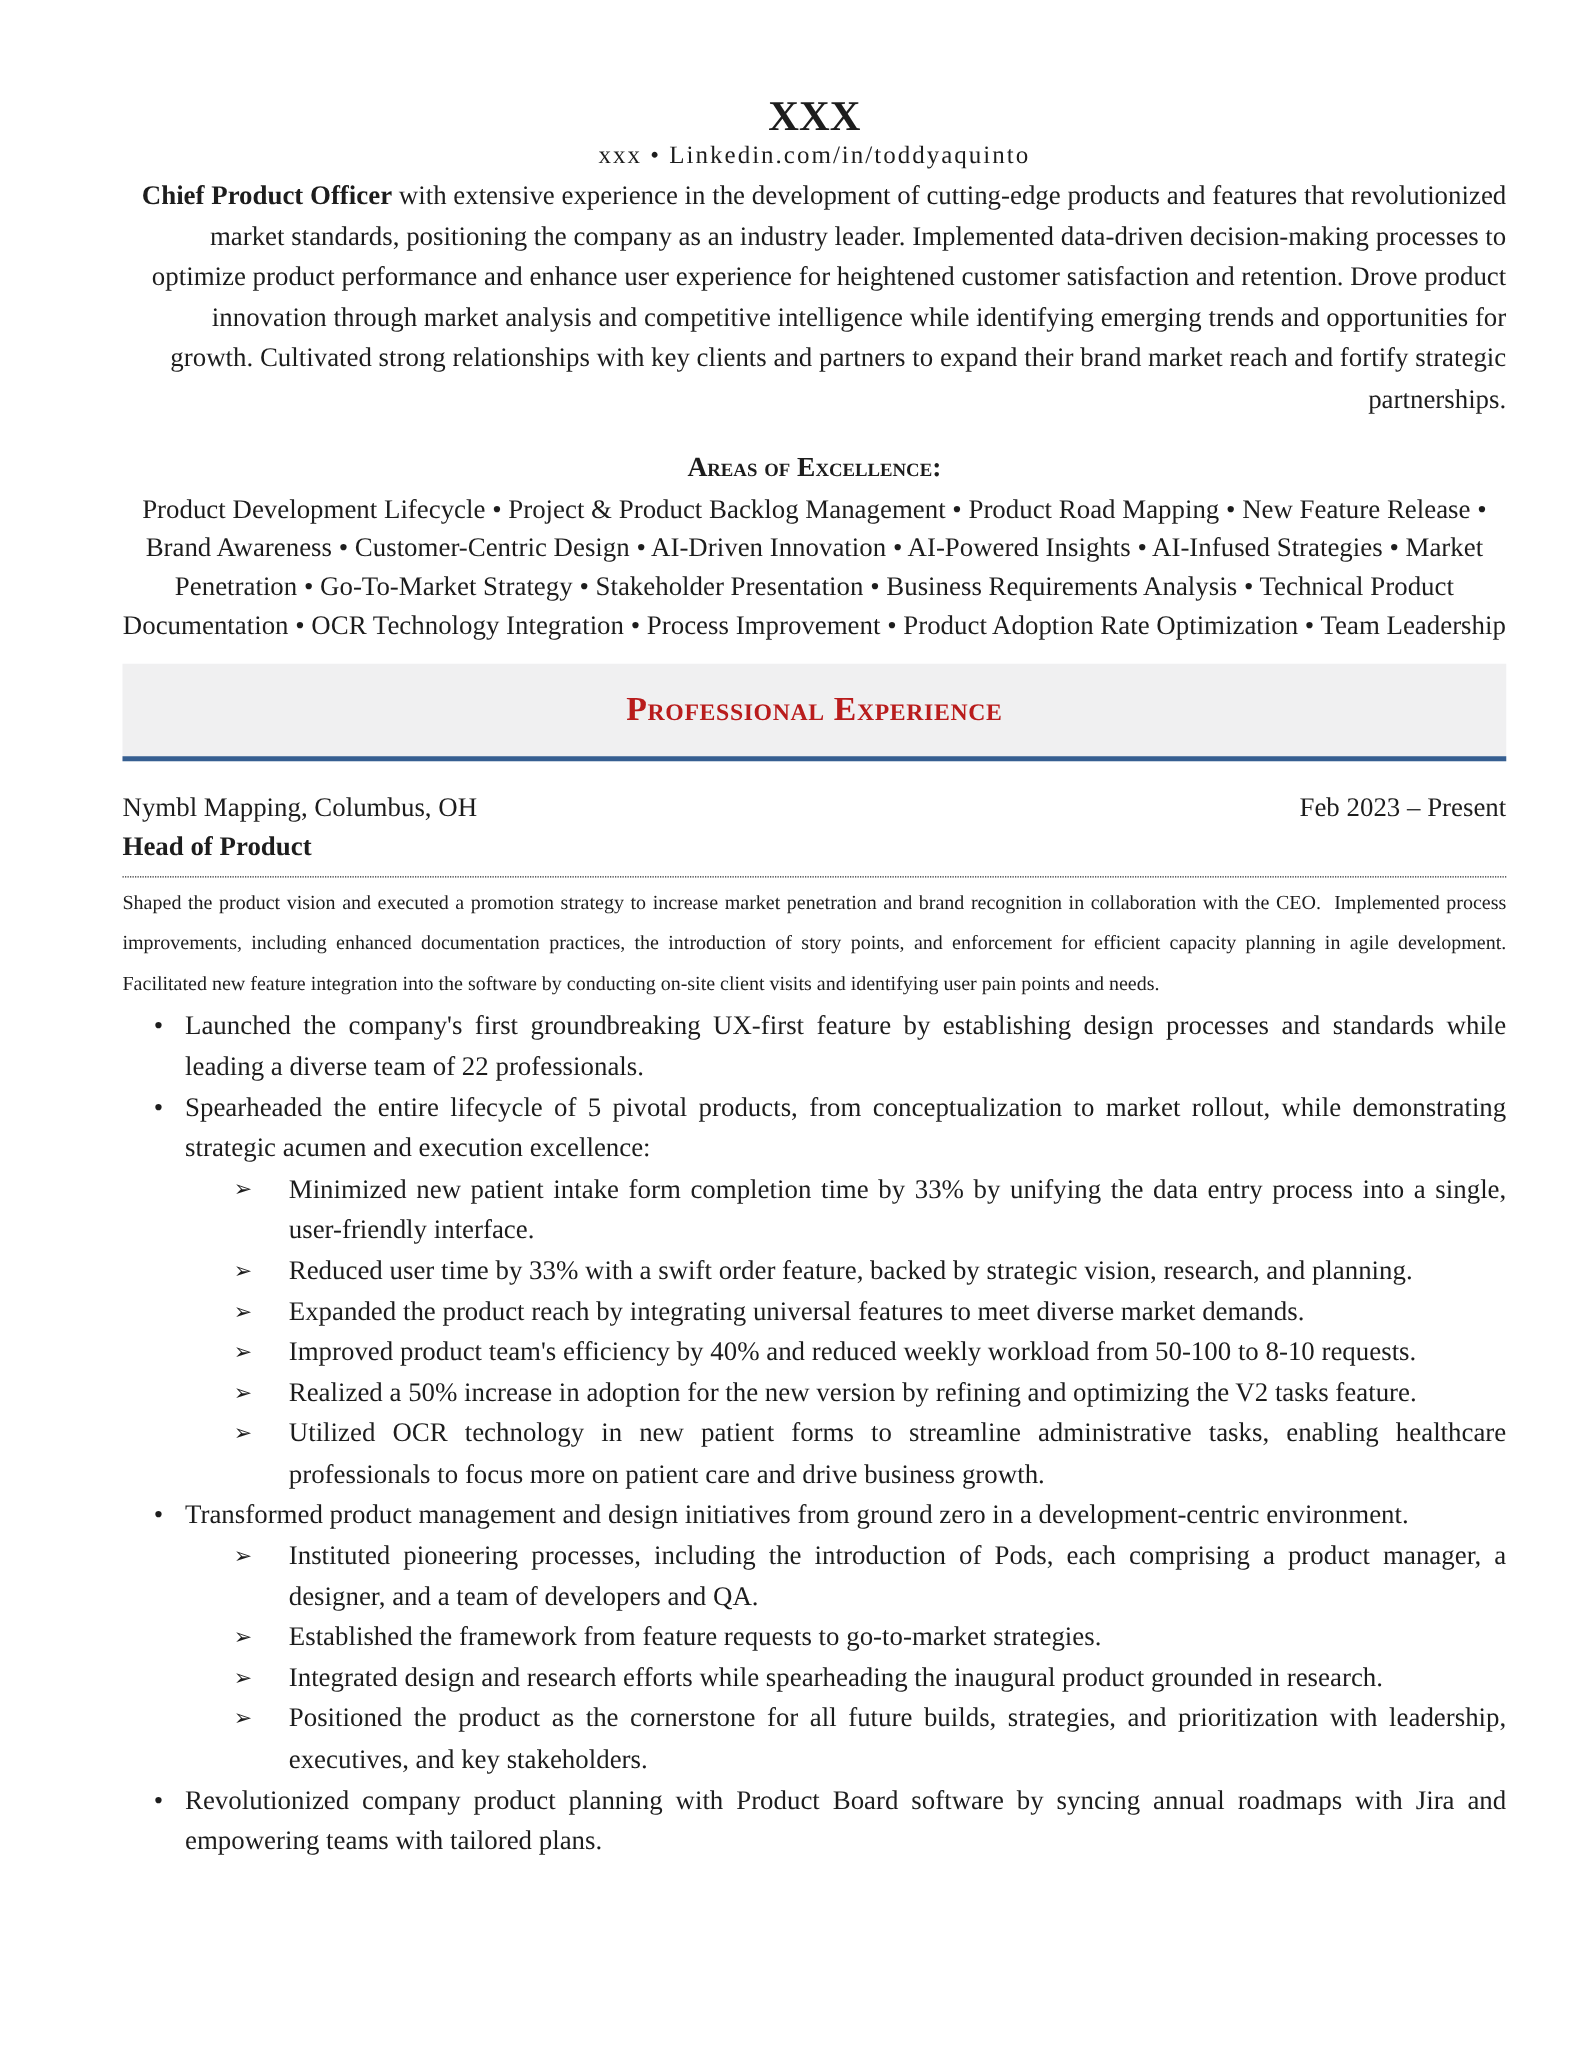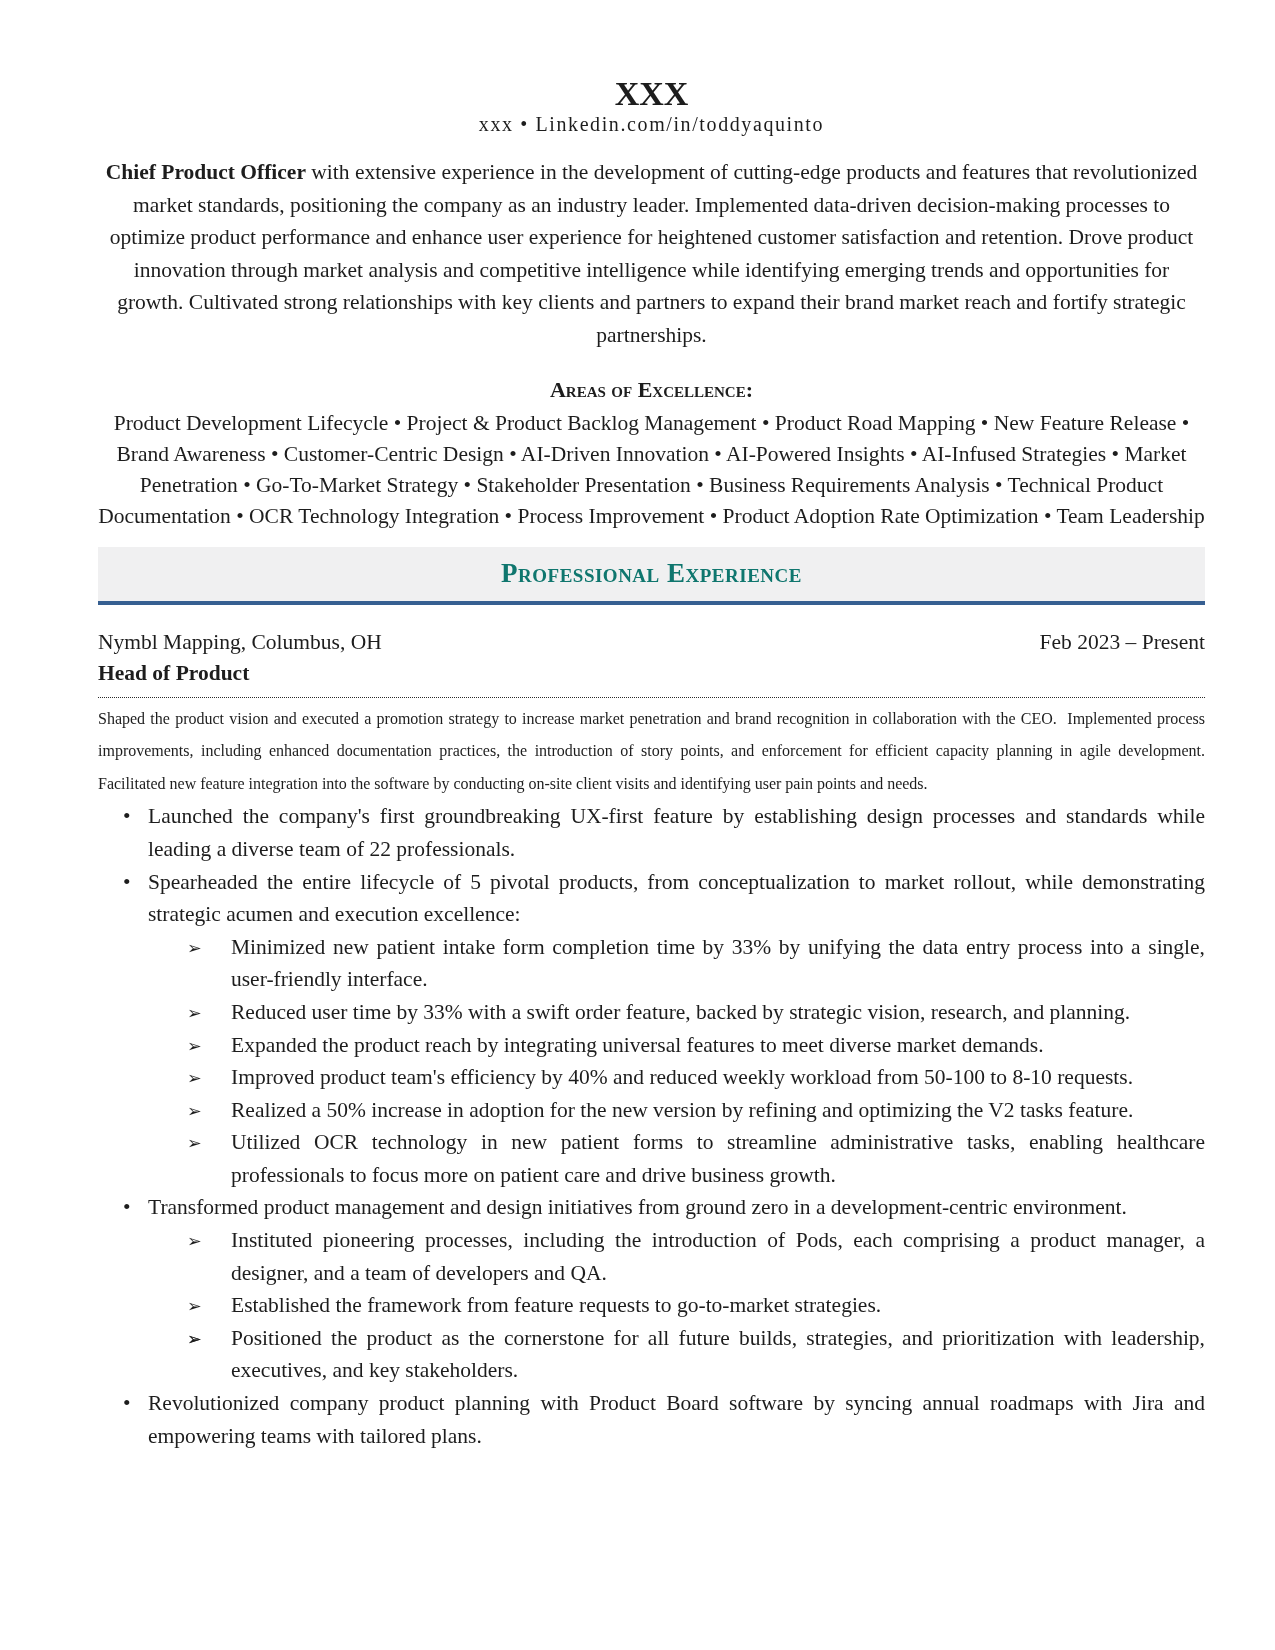--- a/index.html
+++ b/index.html
@@ -5,33 +5,33 @@
   html,body { margin:0; padding:0; }
   body {
     width:1275px; height:1650px; background:#ffffff; overflow:hidden;
     font-family:"Liberation Serif","DejaVu Serif",serif; color:#1d1d1d;
   }
   .page { padding:76px 70px 0 98px; box-sizing:border-box; }
 
   .name { text-align:center; font-size:34px; font-weight:bold; margin:0; line-height:36px; }
   .contact { text-align:center; font-weight:normal; font-size:20px; letter-spacing:1.6px; line-height:24px; }
 
-  .summary { font-size:21.5px; line-height:32.6px; margin:20px 0 0 0; text-align:center; }
+  .summary { font-size:21.5px; line-height:32.6px; margin:4px 0 0 0; text-align:right; }
   .summary b { font-weight:bold; }
 
   .areas-heading { text-align:center; font-variant:small-caps; font-weight:bold; font-size:22px; margin:23px 0 0 0; line-height:30px; }
   .areas-list { text-align:center; font-size:21.5px; line-height:31px; margin:3px 0 0 0; }
 
   .section-band {
     background:#f0f0f1; border-bottom:4px solid #365f91;
     text-align:center; margin-top:15px; padding:4px 0 6px 0;
   }
   .section-band h2 {
-    margin:6px; font-variant:small-caps; font-weight:bold; font-size:27px;
-    color:#0f766e; letter-spacing:0.5px; line-height:32px;
+    margin:16px; font-variant:small-caps; font-weight:bold; font-size:27px;
+    color:#b91c1c; letter-spacing:0.5px; line-height:32px;
   }
 
   .job-row { display:flex; justify-content:space-between; font-size:21.5px; margin-top:21px; line-height:32px; }
   .job-title { font-weight:bold; font-size:21.5px; line-height:30px; border-bottom:1.5px dotted #2a2a2a; padding-bottom:9px; }
   .job-desc { font-size:16px; line-height:32.6px; text-align:justify; margin:5px 0 0 0; white-space:pre-wrap; }
 
   .b1 { position:relative; padding-left:50px; font-size:21.5px; line-height:32.6px; text-align:justify; }
   .b1 > .mk { position:absolute; left:25px; top:0; }
   .b2 { position:relative; padding-left:133px; font-size:21.5px; line-height:32.6px; text-align:justify; }
   .b2 > .mk { position:absolute; left:89px; top:1px; font-family:"DejaVu Sans",sans-serif; font-size:17.5px; }
@@ -67,19 +67,19 @@
         <div class="b1"><span class="mk">•</span><span>Spearheaded the entire lifecycle of 5 pivotal products, from conceptualization to market rollout, while demonstrating strategic acumen and execution excellence:</span></div>
         <div class="b2"><span class="mk">➢</span><span>Minimized new patient intake form completion time by 33% by unifying the data entry process into a single, user-friendly interface.</span></div>
         <div class="b2"><span class="mk">➢</span><span>Reduced user time by 33% with a swift order feature, backed by strategic vision, research, and planning.</span></div>
         <div class="b2"><span class="mk">➢</span><span>Expanded the product reach by integrating universal features to meet diverse market demands.</span></div>
         <div class="b2"><span class="mk">➢</span><span>Improved product team's efficiency by 40% and reduced weekly workload from 50-100 to 8-10 requests.</span></div>
         <div class="b2"><span class="mk">➢</span><span>Realized a 50% increase in adoption for the new version by refining and optimizing the V2 tasks feature.</span></div>
         <div class="b2"><span class="mk">➢</span><span>Utilized OCR technology in new patient forms to streamline administrative tasks, enabling healthcare professionals to focus more on patient care and drive business growth.</span></div>
         <div class="b1"><span class="mk">•</span><span>Transformed product management and design initiatives from ground zero in a development-centric environment.</span></div>
         <div class="b2"><span class="mk">➢</span><span>Instituted pioneering processes, including the introduction of Pods, each comprising a product manager, a designer, and a team of developers and QA.</span></div>
         <div class="b2"><span class="mk">➢</span><span>Established the framework from feature requests to go-to-market strategies.</span></div>
-        <div class="b2"><span class="mk">➢</span></div>
+        <div class="b2"><span class="mk">➢</span><span>Integrated design and research efforts while spearheading the inaugural product grounded in research.</span></div>
         <div class="b2"><span class="mk">➢</span><span>Positioned the product as the cornerstone for all future builds, strategies, and prioritization with leadership, executives, and key stakeholders.</span></div>
         <div class="b1"><span class="mk">•</span><span>Revolutionized company product planning with Product Board software by syncing annual roadmaps with Jira and empowering teams with tailored plans.</span></div>
       </div>
   </div>
 
 </div>
 
 </body></html>

